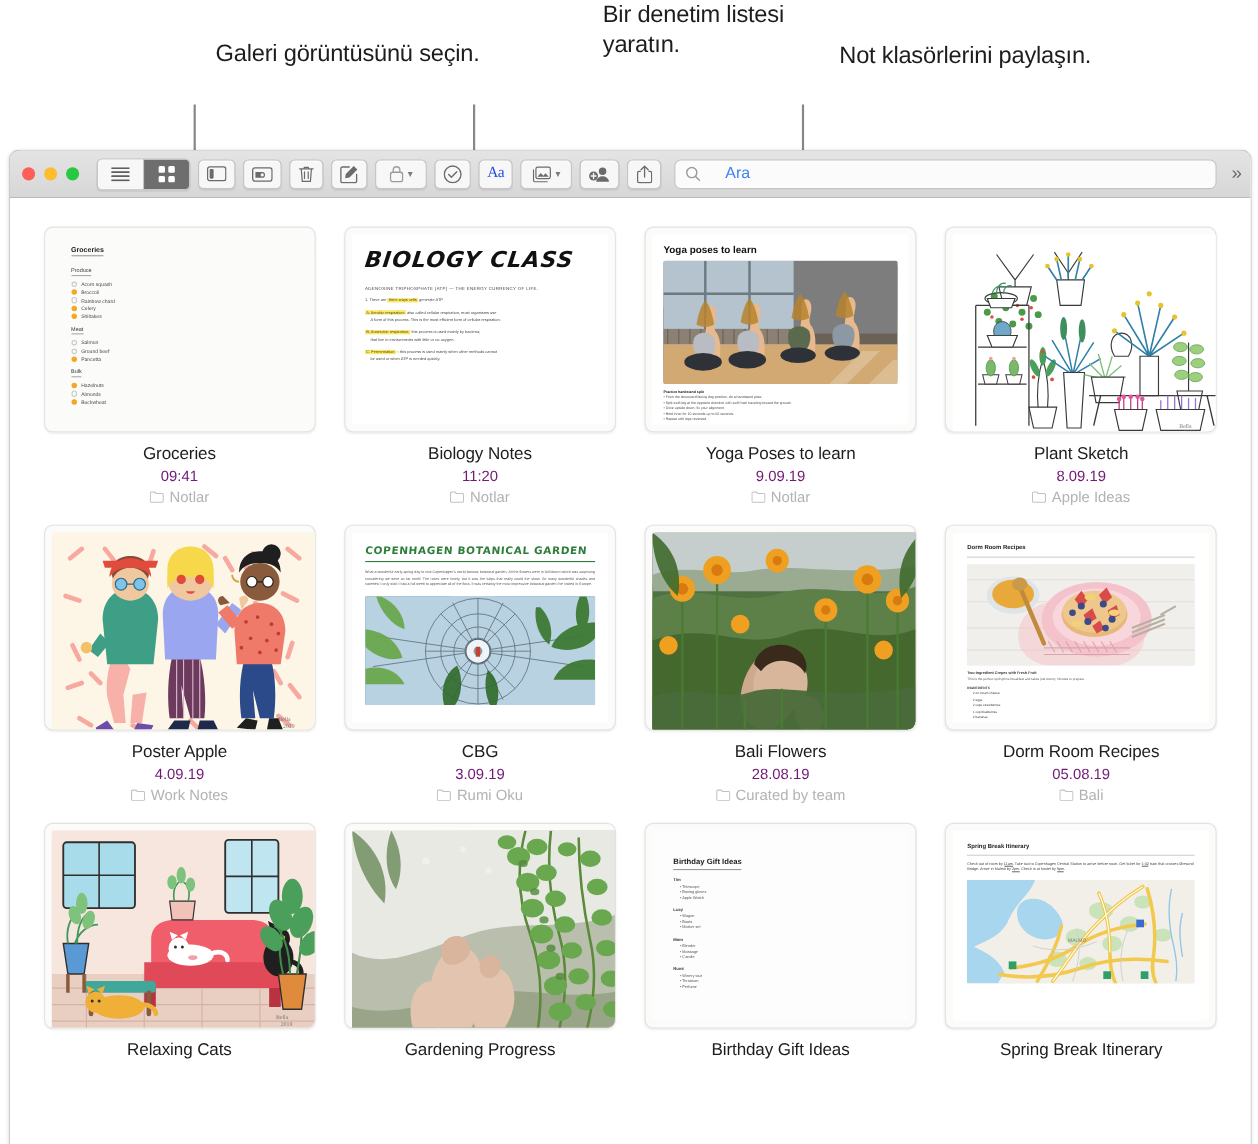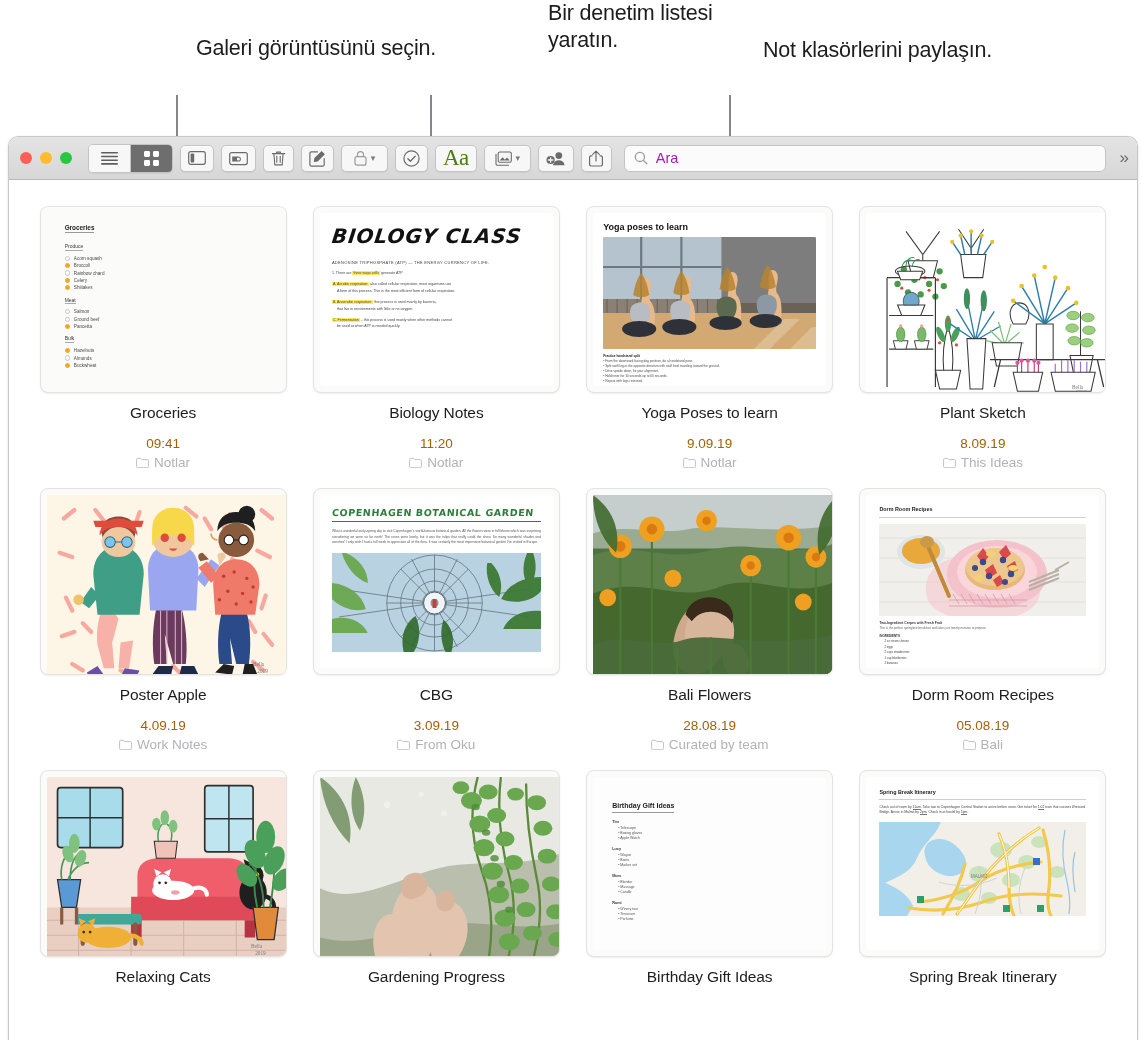--- a/index.html
+++ b/index.html
@@ -58,49 +58,49 @@
     padding:0 7px;
     box-shadow:0 1px 0 rgba(255,255,255,.8) inset, 0 1px 1px rgba(0,0,0,.06);
   }
   .seg{display:flex;border:1px solid #c4c4c4;border-radius:5px;overflow:hidden;background:#f7f7f7;
        box-shadow:0 1px 0 rgba(255,255,255,.8) inset, 0 1px 1px rgba(0,0,0,.06);}
   .seg .sbtn{width:41px;height:27px;display:flex;align-items:center;justify-content:center;background:#f7f7f7;color:#6b6b6b;}
   .seg .sbtn + .sbtn{border-left:1px solid #c4c4c4;}
   .seg .sbtn.active{background:#6e6e6e;color:#ffffff;}
   .tbtn.wide{min-width:47px;}
   .tbtn .caret{margin-left:4px;font-size:9px;line-height:1;color:#7a7a7a;}
-  .aa{font-family:"Liberation Serif","DejaVu Serif",serif;font-size:23px;color:#4d7c0f;letter-spacing:-0.5px;}
+  .aa{font-family:"Liberation Serif","DejaVu Serif",serif;font-size:14px;color:#1d4ed8;letter-spacing:-0.5px;}
 
   .search{
     flex:1;height:27px;margin-left:5px;
     background:#fbfbfb;border:1px solid #c4c4c4;border-radius:6px;
     display:flex;align-items:center;gap:8px;padding:0 9px;box-sizing:border-box;
   }
-  .search-ph{color:#a21caf;font-size:14.5px;}
+  .search-ph{color:#3b82f6;font-size:14.5px;margin-left:14px;}
   .chev{color:#6a6a6a;font-size:17px;margin-left:7px;letter-spacing:-2px;}
 
   
   .gallery{
     padding:26px 22px 0 22px;
     display:grid;grid-template-columns:repeat(4,1fr);
     column-gap:9px;row-gap:0;
     box-sizing:border-box;
   }
   .note{display:flex;flex-direction:column;align-items:center;margin-bottom:18px;}
   .thumb{
     width:245px;height:185px;
     background:#fbfbfa;
     border:1px solid #e3e3e3;
     border-radius:8px;
     overflow:hidden;position:relative;
     box-shadow:0 1px 2px rgba(0,0,0,.07);
   }
   .thumb-inner{position:absolute;inset:6px;overflow:hidden;border-radius:3px;}
   .note-title{margin-top:11px;font-size:15.5px;color:#1d1d1f;letter-spacing:-0.1px;text-align:center;}
-  .note-date{margin-top:14px;font-size:13.5px;color:#a16207;}
+  .note-date{margin-top:3px;font-size:13.5px;color:#701a75;}
   .note-folder{margin-top:4px;display:flex;align-items:center;gap:5px;color:#b2b2b7;font-size:13.5px;}
 
   
   
   .g-wrap{padding:11px 0 0 18px;font-size:4.6px;color:#4a4a4a;line-height:1.1;}
   .g-h{font-weight:bold;font-size:6.4px;color:#222;border-bottom:.6px solid #999;display:inline-block;padding-bottom:1px;margin-bottom:6px;}
   .g-sec{font-size:5px;color:#3a3a3a;border-bottom:.5px solid #aaa;display:inline-block;margin:5px 0 3px;}
   .g-row{display:flex;align-items:center;gap:4px;margin:2.2px 0;}
   .g-cb{width:5.2px;height:5.2px;border-radius:50%;border:.8px solid #c8c8c8;box-sizing:border-box;}
   .g-cb.on{background:#f5a623;border-color:#f5a623;}
@@ -615,21 +615,21 @@
                 </g>
             </svg>
           </div>
         </div>
         <div class="note-title">Plant Sketch</div>
         <div class="note-date">8.09.19</div>
         <div class="note-folder">
           <svg width="13" height="11" viewBox="0 0 13 11">
             <path d="M.6 2.3a1 1 0 011-1h3l1.2 1.3h5.6a1 1 0 011 1v6.1a1 1 0 01-1 1H1.6a1 1 0 01-1-1z" fill="none" stroke="#c2c2c6" stroke-width="1"></path>
           </svg>
-          <span>This Ideas</span>
+          <span>Apple Ideas</span>
         </div>
       </div>
 
       <div class="note">
         <div class="thumb">
           <div class="thumb-inner poster">
             <svg width="100%" height="100%" viewBox="0 0 233 173" preserveAspectRatio="none">
               <rect width="233" height="173" fill="#fdf6e7"></rect>
               <g stroke="#f7a9a0" stroke-width="4" stroke-linecap="round">
                 <path d="M16 22l10-8M46 14l8 10M88 16l-4 12M132 12l10 8M174 18l-6 12M204 14l10 8M12 54l12 4M200 52l12 6"></path>
@@ -750,21 +750,21 @@
               </div>
             </div>
           </div>
         </div>
         <div class="note-title">CBG</div>
         <div class="note-date">3.09.19</div>
         <div class="note-folder">
           <svg width="13" height="11" viewBox="0 0 13 11">
             <path d="M.6 2.3a1 1 0 011-1h3l1.2 1.3h5.6a1 1 0 011 1v6.1a1 1 0 01-1 1H1.6a1 1 0 01-1-1z" fill="none" stroke="#c2c2c6" stroke-width="1"></path>
           </svg>
-          <span>From Oku</span>
+          <span>Rumi Oku</span>
         </div>
       </div>
 
       <div class="note">
         <div class="thumb">
           <div class="thumb-inner bali">
             <svg width="100%" height="100%" viewBox="0 0 233 173" preserveAspectRatio="none">
               <rect width="233" height="173" fill="#4f7242"></rect>
               <rect width="233" height="44" fill="#c6cecd"></rect>
               <path d="M0 36c30-10 60 2 90-4 32-6 80 6 143-4v22H0z" fill="#9aab92"></path>

